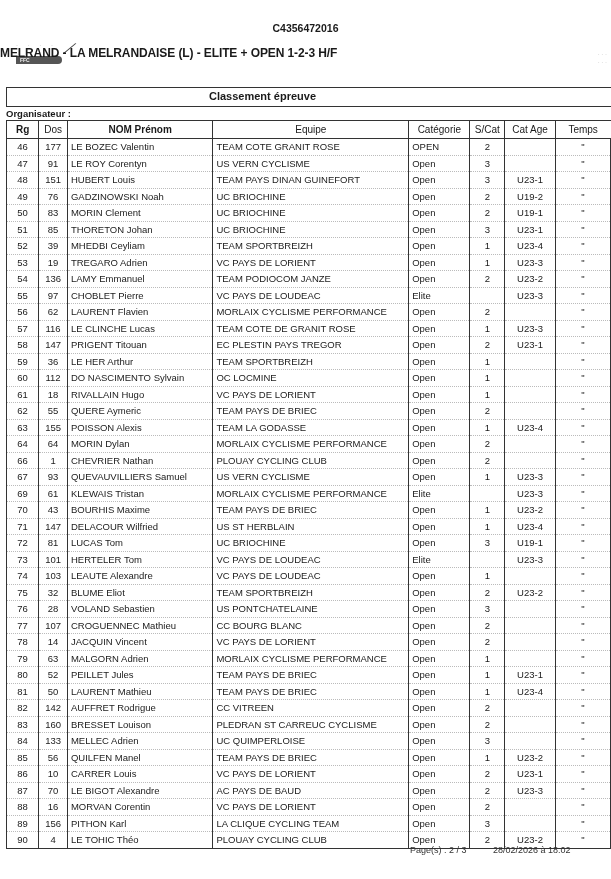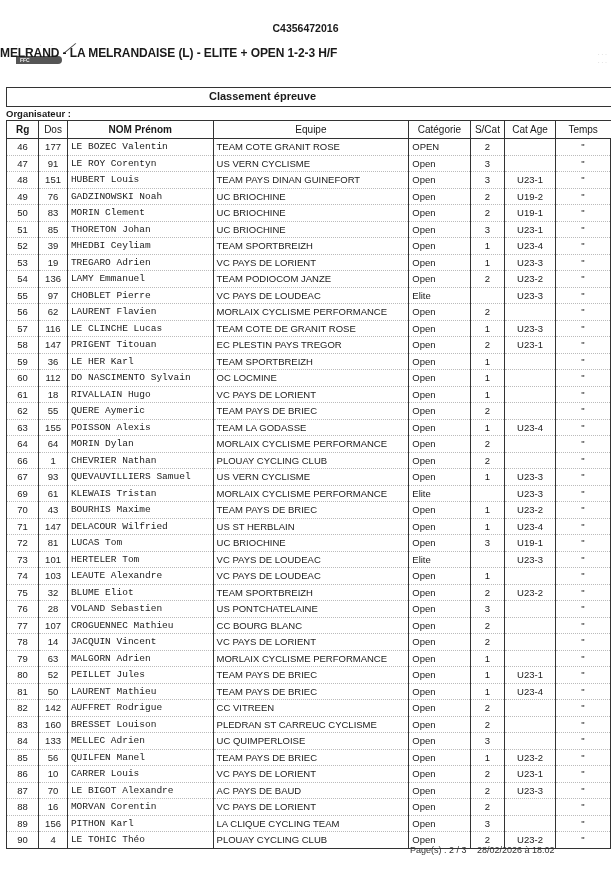--- a/index.html
+++ b/index.html
@@ -24,31 +24,31 @@
   table.results { position: absolute; left: 6px; top: 120px; border-collapse: collapse;
                   font-size: 9.5px; table-layout: fixed; }
   table.results th, table.results td { border-left: 1px solid #333; border-right: 1px solid #333;
                   padding: 0 3px; height: 15.5px; white-space: nowrap; overflow: hidden; line-height: 15px; }
   table.results td { border-bottom: 1px dotted #bbb; }
   table.results th { border: 1px solid #333; font-weight: bold; font-size: 10px; height: 17px; }
   table.results th.light { font-weight: normal; }
   table.results tr:last-child td { border-bottom: 1px solid #333; }
   td.c, th.c { text-align: center; }
   td.team { padding-left: 2px; }
-  td.name { padding-left: 2px; font-family: Liberation Mono, monospace; }
+  td.name { padding-left: 2px; }
   .col-rg { width: 26px; }
   .col-dos { width: 22px; }
   .col-name { width: 140px; margin-left: 46px; }
   .col-team { width: 190px; }
   .col-cat { width: 55px; }
   .col-scat { width: 28px; }
   .col-age { width: 44px; }
   .col-temps { width: 50px; border-right: none !important; margin-left: 40px; }
   .footer { position: absolute; left: 410px; top: 845px; font-size: 9px; color: #333; }
-  .footer .date { margin-left: 8px; }
+  .footer .date { margin-left: 24px; }
 </style>
 </head>
 <body>
 
 <div class="logo">
   <span class="dots">· · · ·</span>
   <span class="swoosh">⟋</span>
   <div class="bar">
       <span>FFC</span>
     </div>
@@ -203,21 +203,21 @@
         <td class="name">PRIGENT Titouan</td>
         <td class="team">EC PLESTIN PAYS TREGOR</td>
         <td>Open</td>
         <td class="c">2</td>
         <td class="c">U23-1</td>
         <td class="c">"</td>
       </tr>
       <tr>
         <td class="c">59</td>
         <td class="c">36</td>
-        <td class="name">LE HER Karl</td>
+        <td class="name">LE HER Arthur</td>
         <td class="team">TEAM SPORTBREIZH</td>
         <td>Open</td>
         <td class="c">1</td>
         <td class="c"></td>
         <td class="c">"</td>
       </tr>
       <tr>
         <td class="c">60</td>
         <td class="c">112</td>
         <td class="name">DO NASCIMENTO Sylvain</td>

